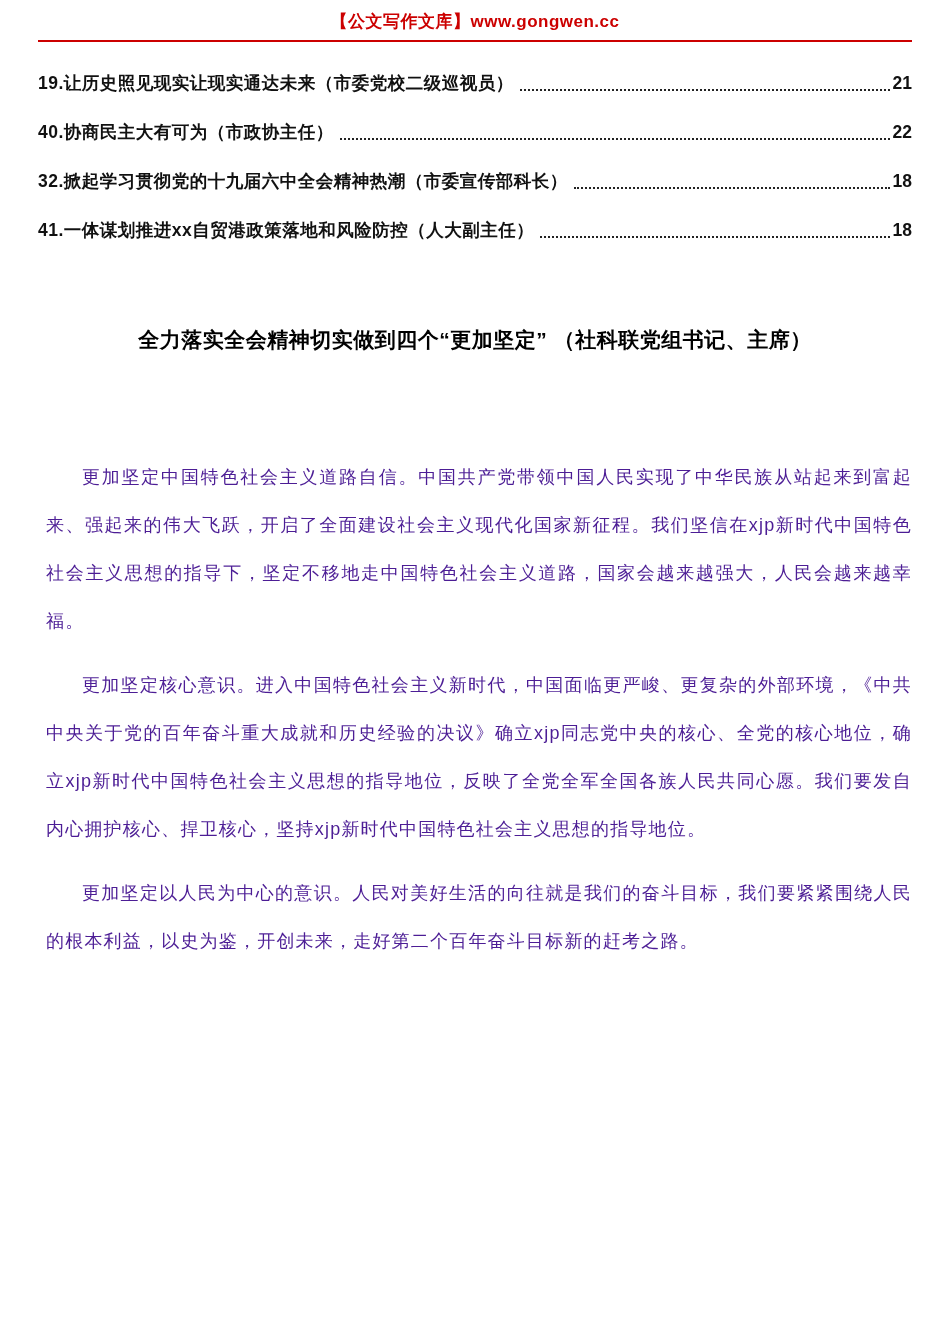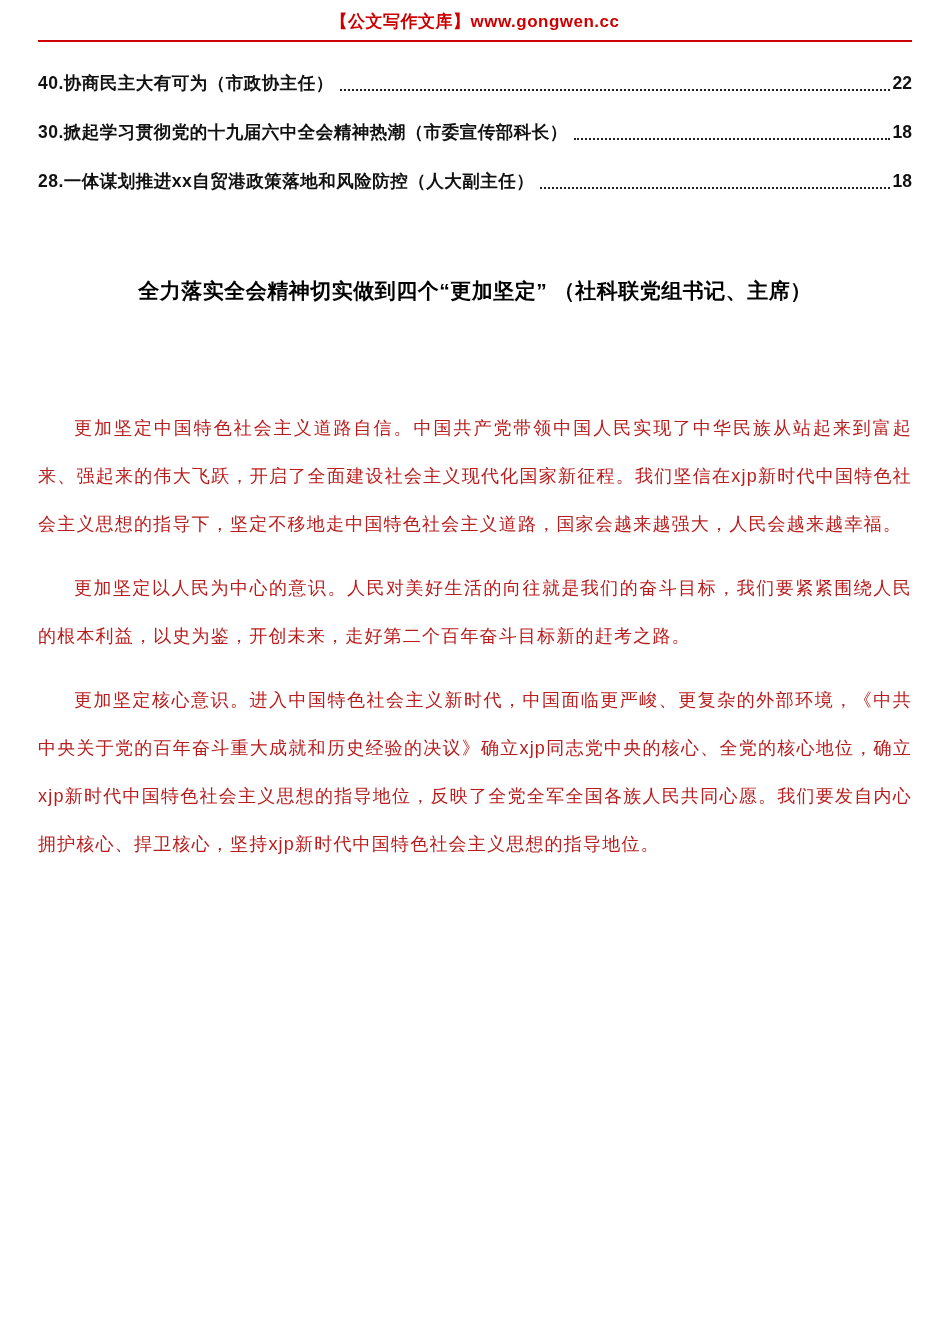--- a/index.html
+++ b/index.html
@@ -70,27 +70,27 @@
     font-size: 21px;
     font-weight: bold;
     color: #000000;
     letter-spacing: 0.5px;
     line-height: 30px;
   }
   .article-body {
     margin-top: 98px;
   }
   .body-para {
-    margin: 0 0 16px 0;
+    margin: 0 0 16px 8px;
     font-size: 18px;
     line-height: 48px;
     text-align: justify;
     text-indent: 2em;
     letter-spacing: 1.2px;
-    color: #b91c1c;
+    color: #4c1d95;
   }
   .next-article-title {
     margin: 86px 0 0 0;
     text-align: center;
     font-size: 18.5px;
     font-weight: bold;
     color: #000000;
     letter-spacing: 0.5px;
     line-height: 30px;
   }
@@ -100,43 +100,48 @@
 
 <div class="page">
 
   <header class="page-header">
     <div class="site-label">【公文写作文库】www.gongwen.cc</div>
     <hr class="header-rule">
   </header>
 
   <nav class="toc">
 
+    <div class="toc-row">
+      <span class="toc-title">19.让历史照见现实让现实通达未来（市委党校二级巡视员）</span>
+      <span class="toc-dots"></span>
+      <span class="toc-page">21</span>
+    </div>
 
     <div class="toc-row">
       <span class="toc-title">40.协商民主大有可为（市政协主任）</span>
       <span class="toc-dots"></span>
       <span class="toc-page">22</span>
     </div>
 
     <div class="toc-row">
-      <span class="toc-title">30.掀起学习贯彻党的十九届六中全会精神热潮（市委宣传部科长）</span>
+      <span class="toc-title">32.掀起学习贯彻党的十九届六中全会精神热潮（市委宣传部科长）</span>
       <span class="toc-dots"></span>
       <span class="toc-page">18</span>
     </div>
 
     <div class="toc-row">
-      <span class="toc-title">28.一体谋划推进xx自贸港政策落地和风险防控（人大副主任）</span>
+      <span class="toc-title">41.一体谋划推进xx自贸港政策落地和风险防控（人大副主任）</span>
       <span class="toc-dots"></span>
       <span class="toc-page">18</span>
     </div>
 
   </nav>
 
   <h1 class="article-title">全力落实全会精神切实做到四个“更加坚定” （社科联党组书记、主席）</h1>
 
   <section class="article-body">
     <p class="body-para">更加坚定中国特色社会主义道路自信。中国共产党带领中国人民实现了中华民族从站起来到富起来、强起来的伟大飞跃，开启了全面建设社会主义现代化国家新征程。我们坚信在xjp新时代中国特色社会主义思想的指导下，坚定不移地走中国特色社会主义道路，国家会越来越强大，人民会越来越幸福。</p>
+    <p class="body-para">更加坚定核心意识。进入中国特色社会主义新时代，中国面临更严峻、更复杂的外部环境，《中共中央关于党的百年奋斗重大成就和历史经验的决议》确立xjp同志党中央的核心、全党的核心地位，确立xjp新时代中国特色社会主义思想的指导地位，反映了全党全军全国各族人民共同心愿。我们要发自内心拥护核心、捍卫核心，坚持xjp新时代中国特色社会主义思想的指导地位。</p>
     <p class="body-para">更加坚定以人民为中心的意识。人民对美好生活的向往就是我们的奋斗目标，我们要紧紧围绕人民的根本利益，以史为鉴，开创未来，走好第二个百年奋斗目标新的赶考之路。</p>
-    <p class="body-para">更加坚定核心意识。进入中国特色社会主义新时代，中国面临更严峻、更复杂的外部环境，《中共中央关于党的百年奋斗重大成就和历史经验的决议》确立xjp同志党中央的核心、全党的核心地位，确立xjp新时代中国特色社会主义思想的指导地位，反映了全党全军全国各族人民共同心愿。我们要发自内心拥护核心、捍卫核心，坚持xjp新时代中国特色社会主义思想的指导地位。</p>
   </section>
 
 
 </div>
 
 </body></html>

